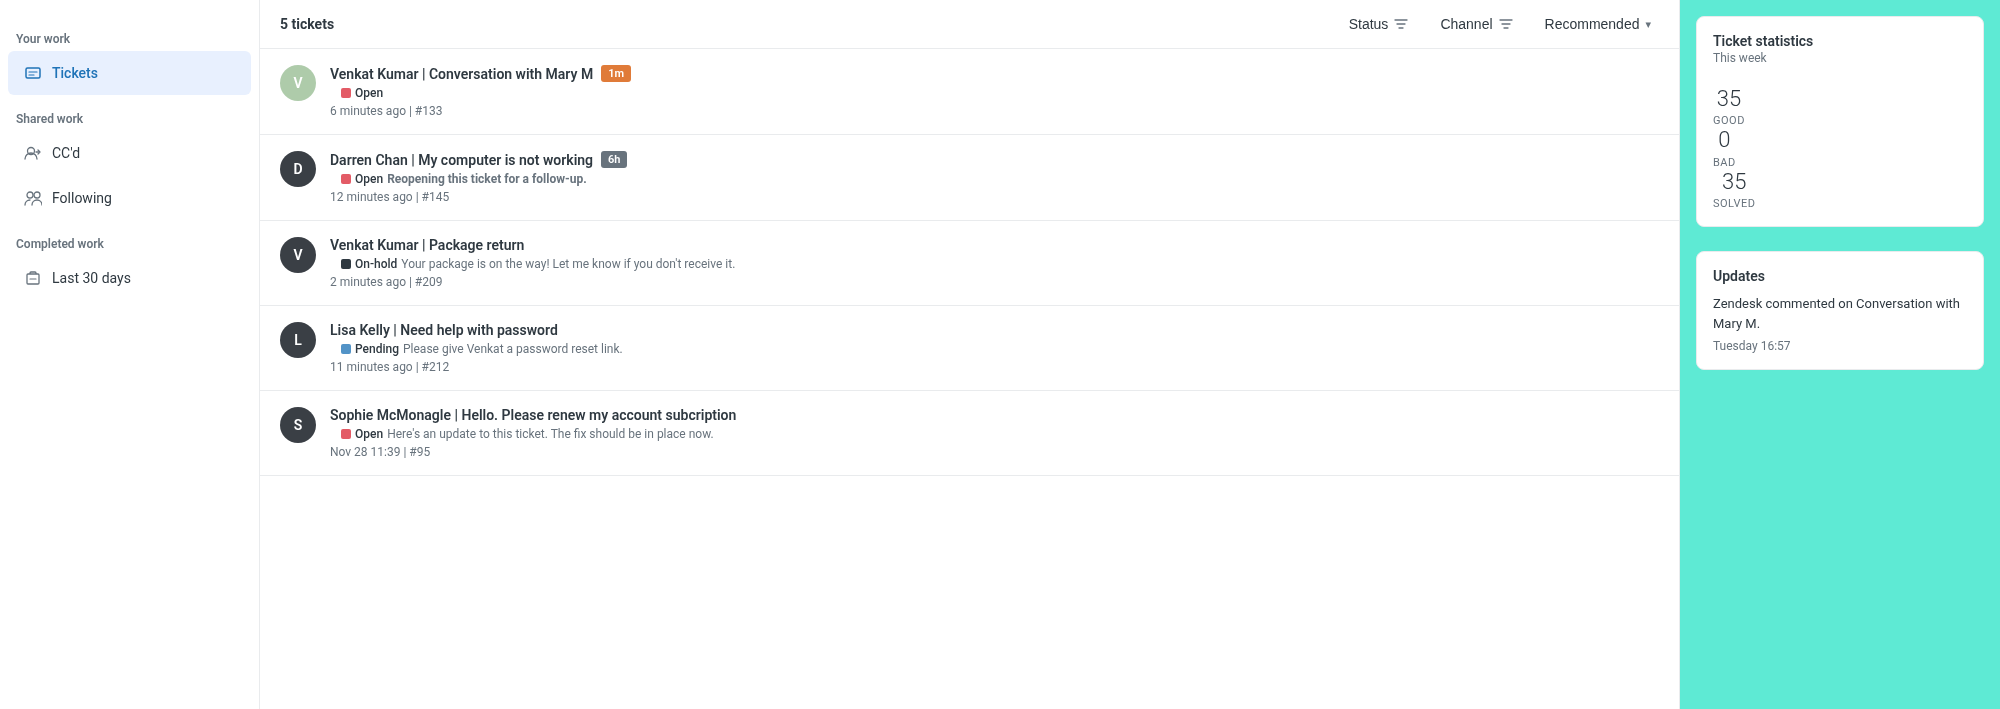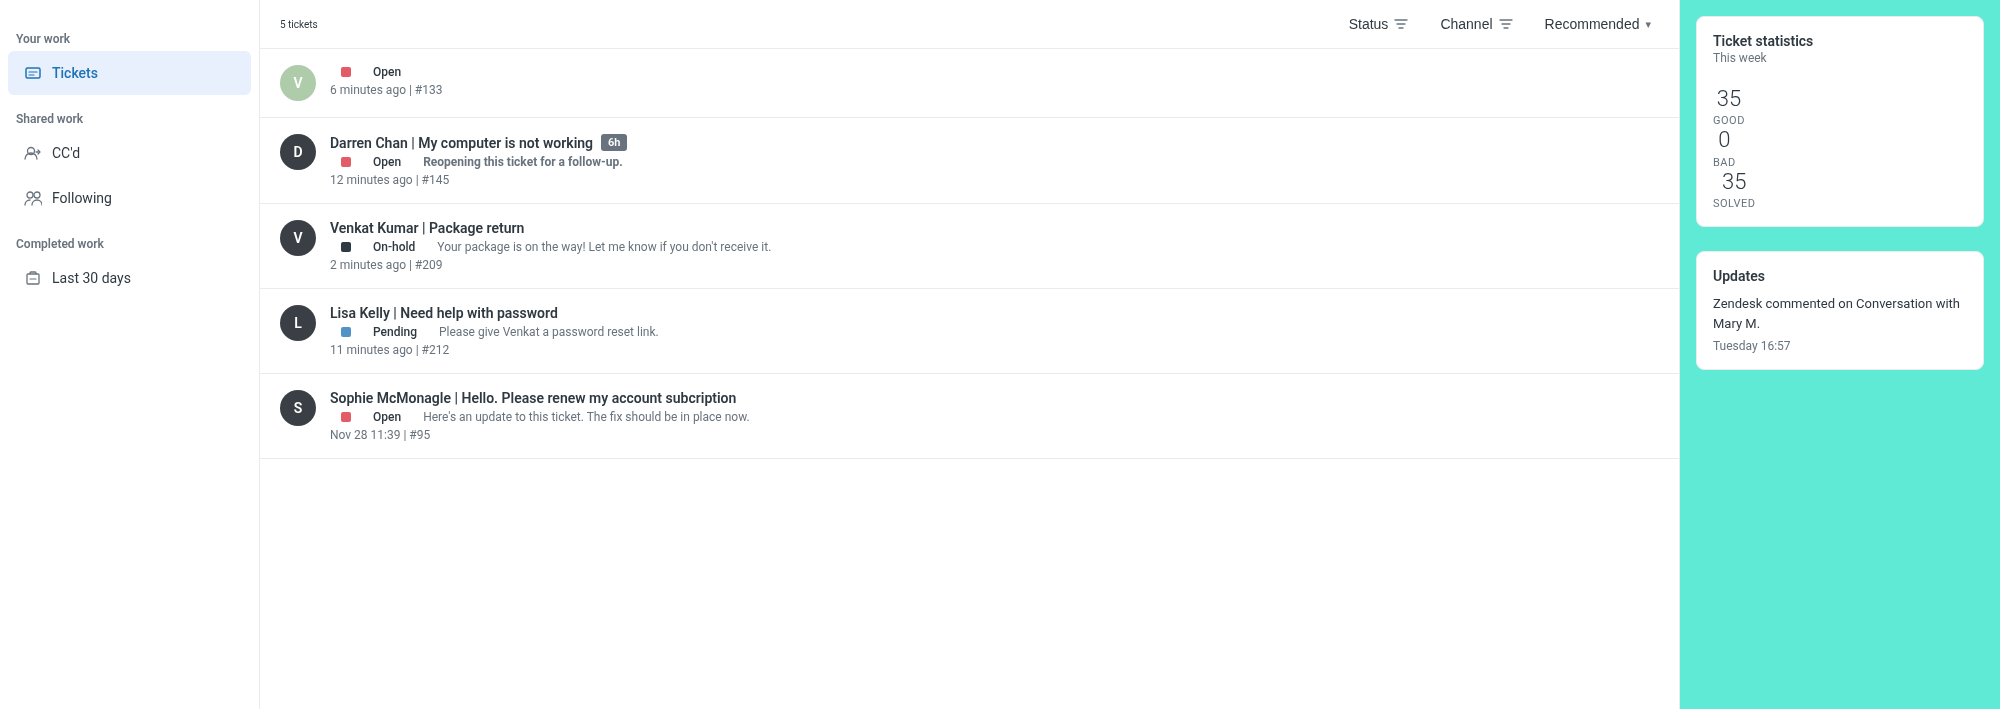--- a/index.html
+++ b/index.html
@@ -71,22 +71,22 @@
     }
 
     .main-header {
       display: flex;
       align-items: center;
       justify-content: space-between;
       padding: 12px 20px;
       border-bottom: 1px solid #e9ebed;
     }
     .ticket-count {
-      font-size: 10px;
-      font-weight: 400;
+      font-size: 14px;
+      font-weight: 700;
       color: #2f3941;
     }
     .filter-bar {
       display: flex;
       align-items: center;
       gap: 16px;
     }
     .filter-btn {
       display: flex;
       align-items: center;
@@ -153,21 +153,21 @@
       padding: 2px 7px;
       border-radius: 3px;
       color: #fff;
     }
     .badge-orange { background: #e07b39; }
     .badge-gray { background: #68737d; }
 
     .ticket-meta {
       display: flex;
       align-items: center;
-      gap: 22px;
+      gap: 4px;
       font-size: 12px;
       color: #68737d;
       margin-bottom: 4px;
       padding-left: 11px;
     }
     .status-dot {
       width: 10px;
       height: 10px;
       border-radius: 2px;
       display: inline-block;
@@ -342,20 +342,24 @@
       </button>
     </div>
   </div>
 
   <div class="ticket-list" id="ticket-list">
   <div class="ticket-row">
     <div class="avatar" style="background:#aecbaa;">
       <span>V</span>
     </div>
     <div class="ticket-content">
+      <div class="ticket-title-row">
+        <span class="ticket-title">Venkat Kumar | Conversation with Mary M</span>
+        <span class="badge badge-orange">1m</span>
+      </div>
       <div class="ticket-meta">
         <span class="status-dot" style="background:#e35b66;"></span>
         <span class="status-label">Open</span>
 
       </div>
       <div class="ticket-time">
         6 minutes ago | #133
       </div>
     </div>
   </div>

